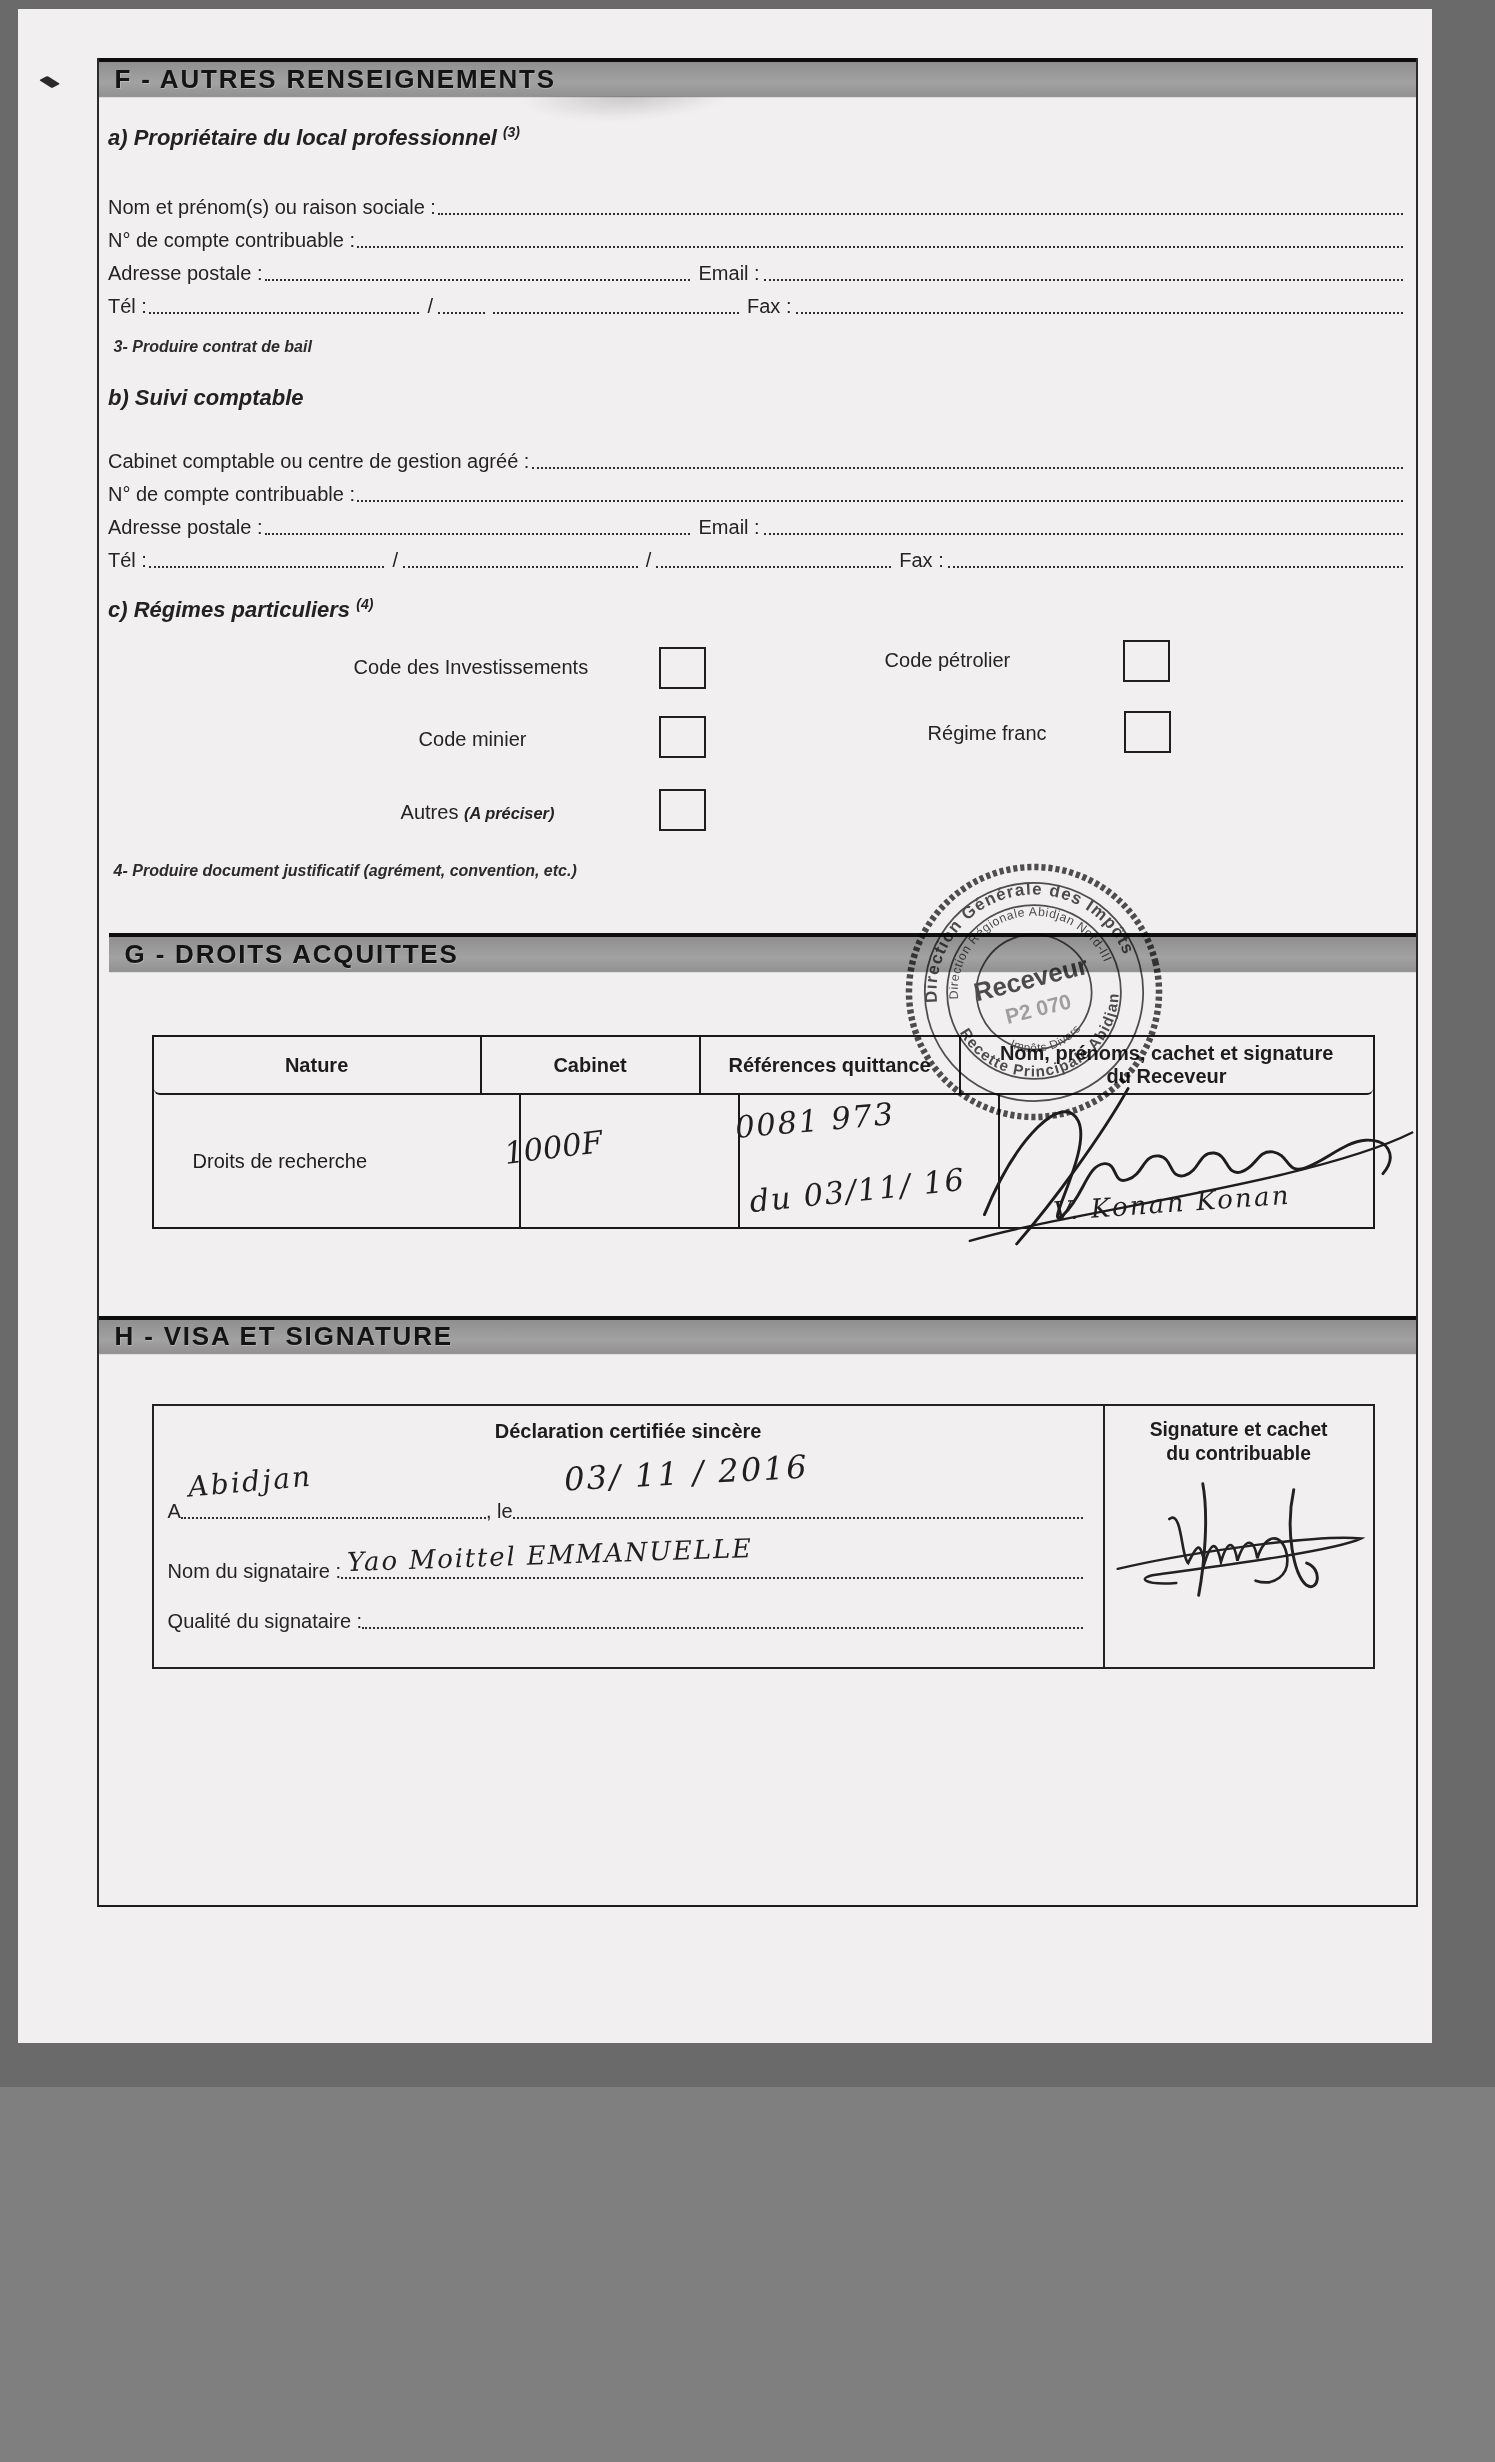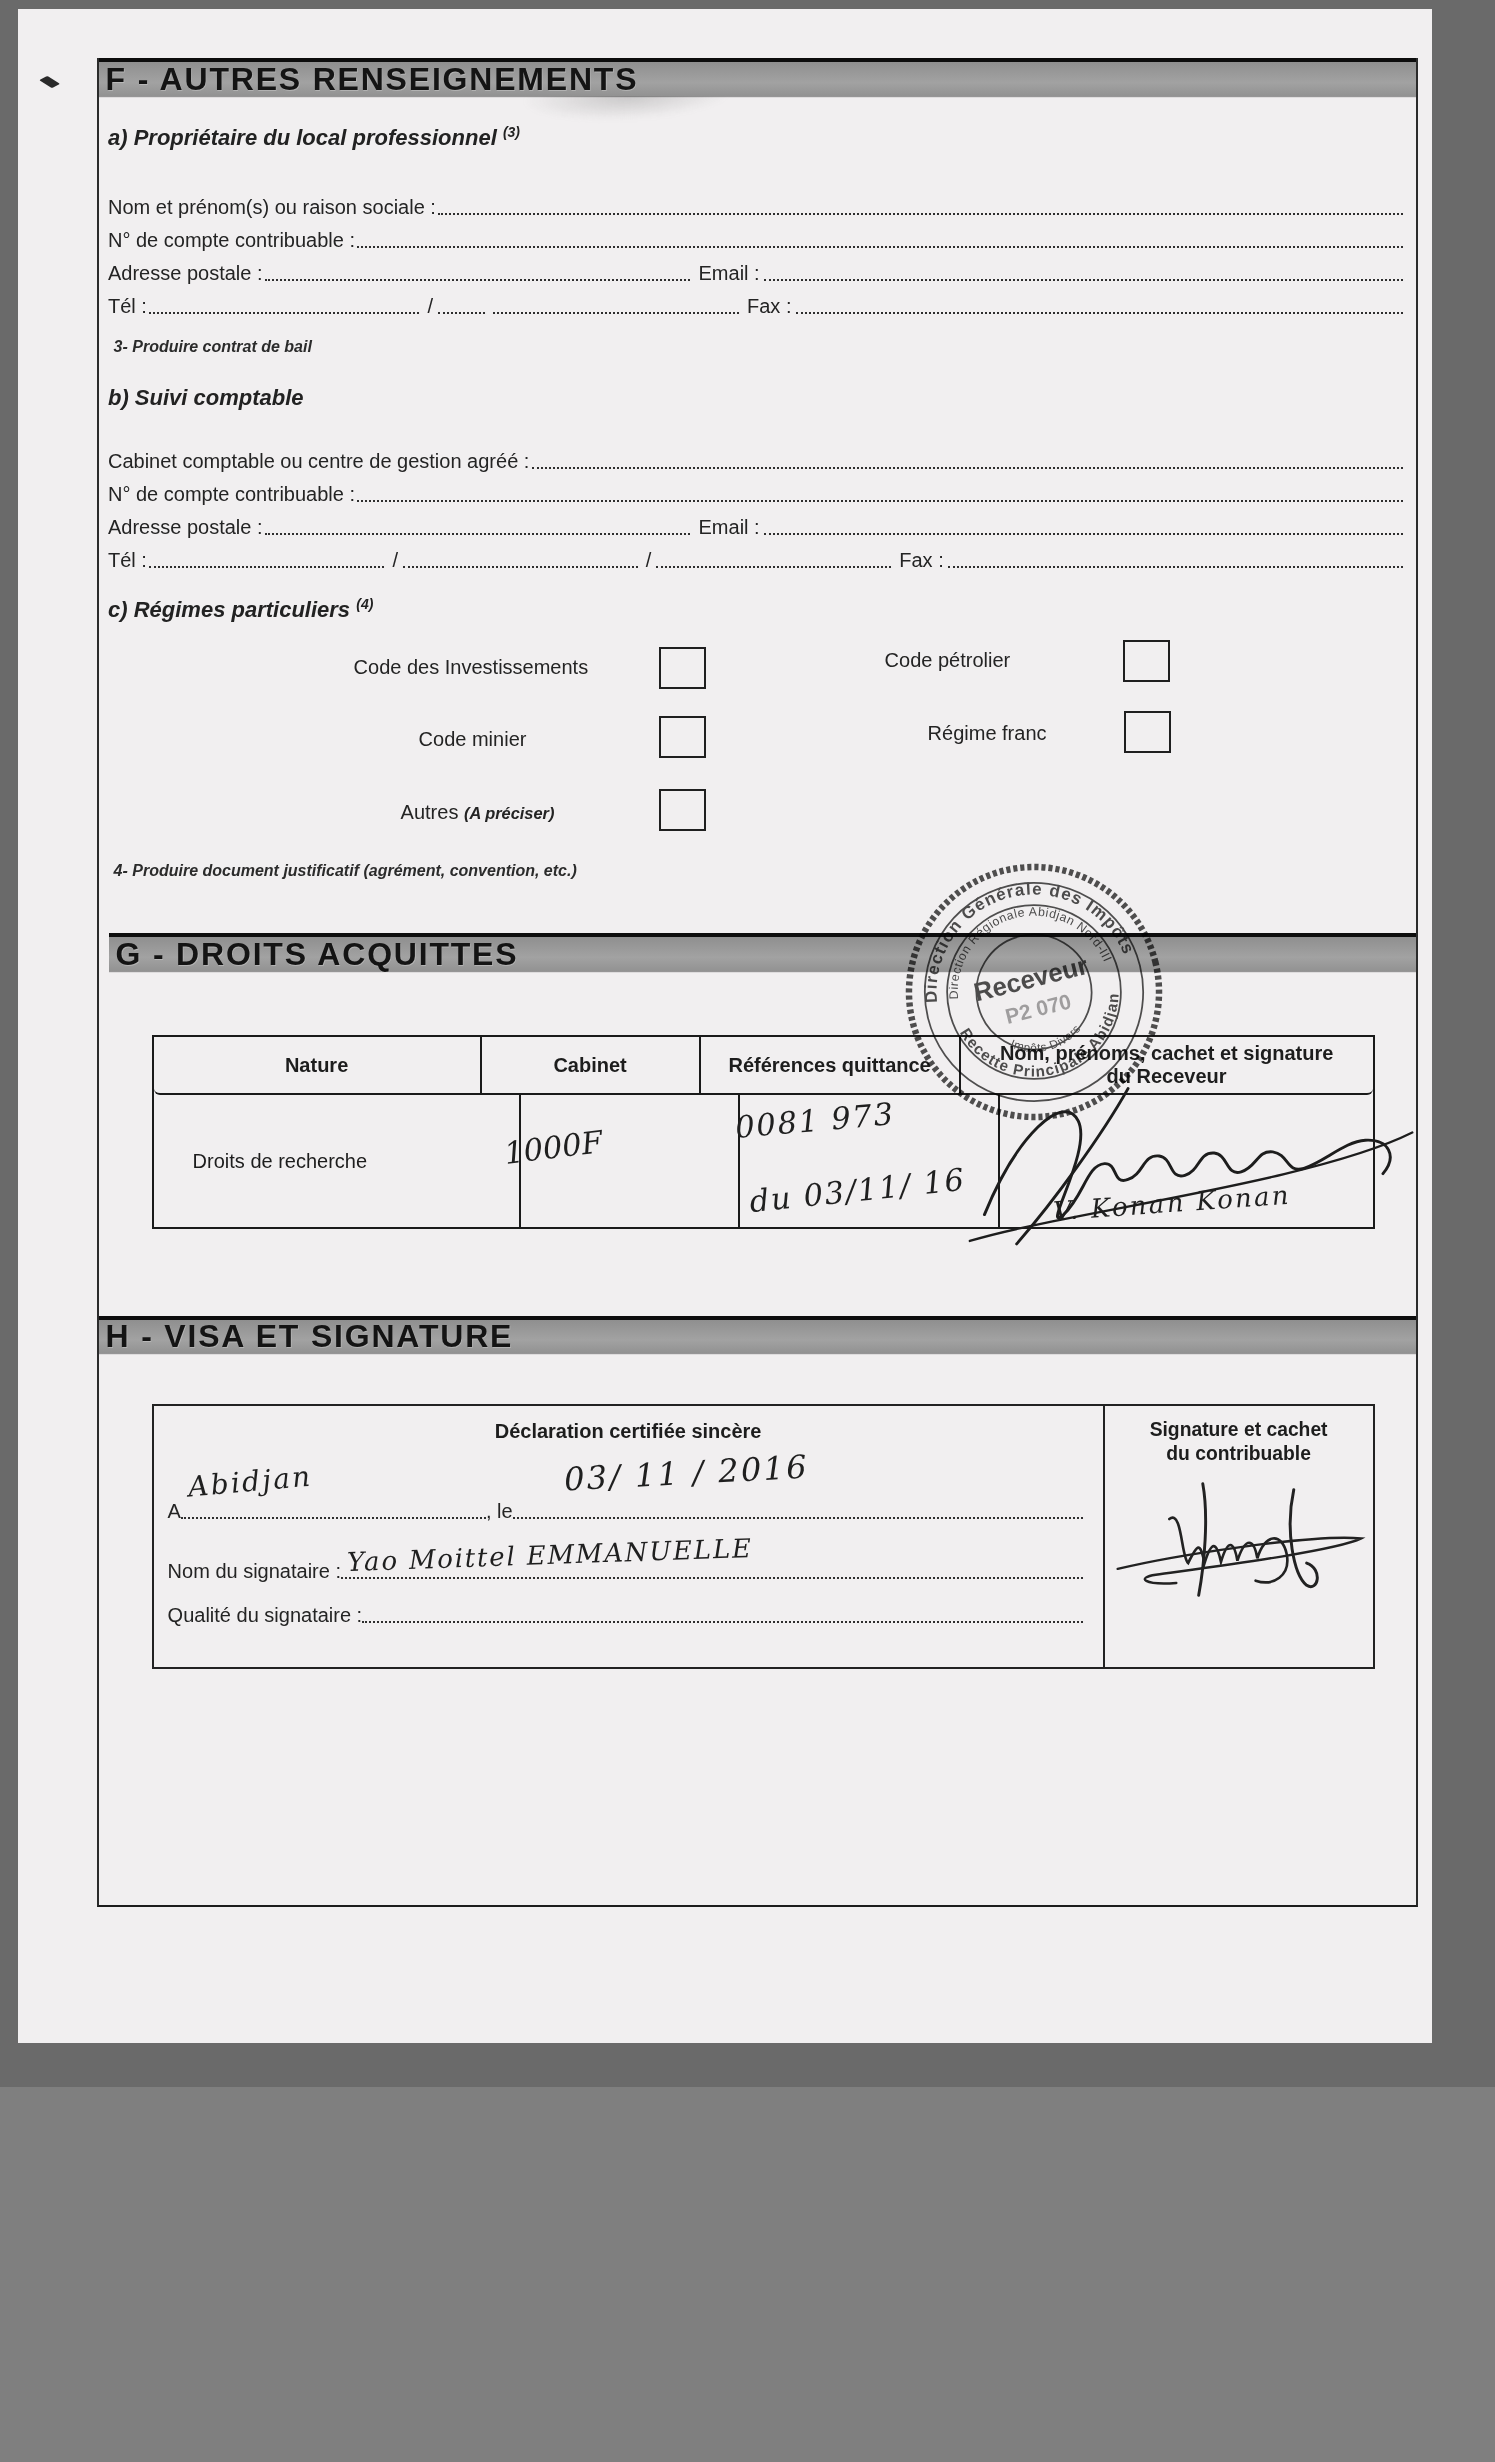--- a/index.html
+++ b/index.html
@@ -11,21 +11,21 @@
     background:radial-gradient(ellipse at center, rgba(110,110,110,.30), transparent 70%);
     filter:blur(2.9px);transform:rotate(-3deg);}
   .penmark{position:absolute;left:24.6px;top:69px;width:15.2px;height:8.2px;background:#2a2a2a;
     transform:rotate(32deg) skewX(-30deg);border-radius:1.2px;}
 
   .formbox{position:absolute;left:79px;top:49px;width:1317px;height:1847px;
     border-left:2.3px solid #2b2b2b;border-right:2.3px solid #2b2b2b;border-bottom:2.9px solid #1c1c1c;}
 
   .bar{position:absolute;left:0;right:0;height:34px;background:linear-gradient(#8f8f8f,#a2a2a2 60%,#929292);
     border-top:4.7px solid #0d0d0d;display:flex;align-items:center;box-shadow:0 1.2px 0 rgba(60,60,60,.5);}
-  .bar-label{font-weight:bold;font-size:32px;color:#141414;padding-left:7px;letter-spacing:1.8px;
+  .bar-label{font-weight:bold;font-size:26px;color:#141414;padding-left:16px;letter-spacing:1.8px;
     text-shadow:0.6px 0.6px 0 rgba(255,255,255,.25);}
 
   .subtitle{position:absolute;font-style:italic;font-weight:bold;font-size:22px;color:#222;}
   .subtitle sup{font-size:14px;font-weight:bold;}
 
   .lines{position:absolute;left:9.4px;right:13px;}
   .frow{display:flex;align-items:flex-end;font-size:20px;color:#242424;height:33px;white-space:nowrap;}
   .frow .lab{padding-right:2.3px;margin-top:16px;}
   .frow .mid{padding:0 4.7px 0 8.2px;}
   .dots{border-bottom:2.3px dotted #2e2e2e;margin-bottom:4.7px;height:0;}
@@ -239,21 +239,21 @@
           <div class="drow" style="top:82px;height:35px;">
             <span class="lab">A</span>
             <span class="dots" style="width:305px;"></span>
             <span>, le</span>
             <span class="dots g1"></span>
           </div>
           <div class="drow" style="top:142px;height:35px;">
             <span class="lab">Nom du signataire :</span>
             <span class="dots g1"></span>
           </div>
-          <div class="drow" style="top:186px;height:35px;">
+          <div class="drow" style="top:192px;height:35px;">
             <span class="lab">Qualité du signataire :</span>
             <span class="dots g1"></span>
           </div>
 
           <span class="hw" style="left:34px;top:59px;font-size:28px;transform:rotate(-5deg);letter-spacing:2.3px;">Abidjan</span>
           <span class="hw" style="left:410px;top:48px;font-size:32px;transform:rotate(-3deg);letter-spacing:2.3px;">03/ 11 / 2016</span>
           <span class="hw" style="left:193px;top:134px;font-size:26px;transform:rotate(-2deg);letter-spacing:1.8px;">Yao Moittel EMMANUELLE</span>
         </div>
 
         <div class="dright">

